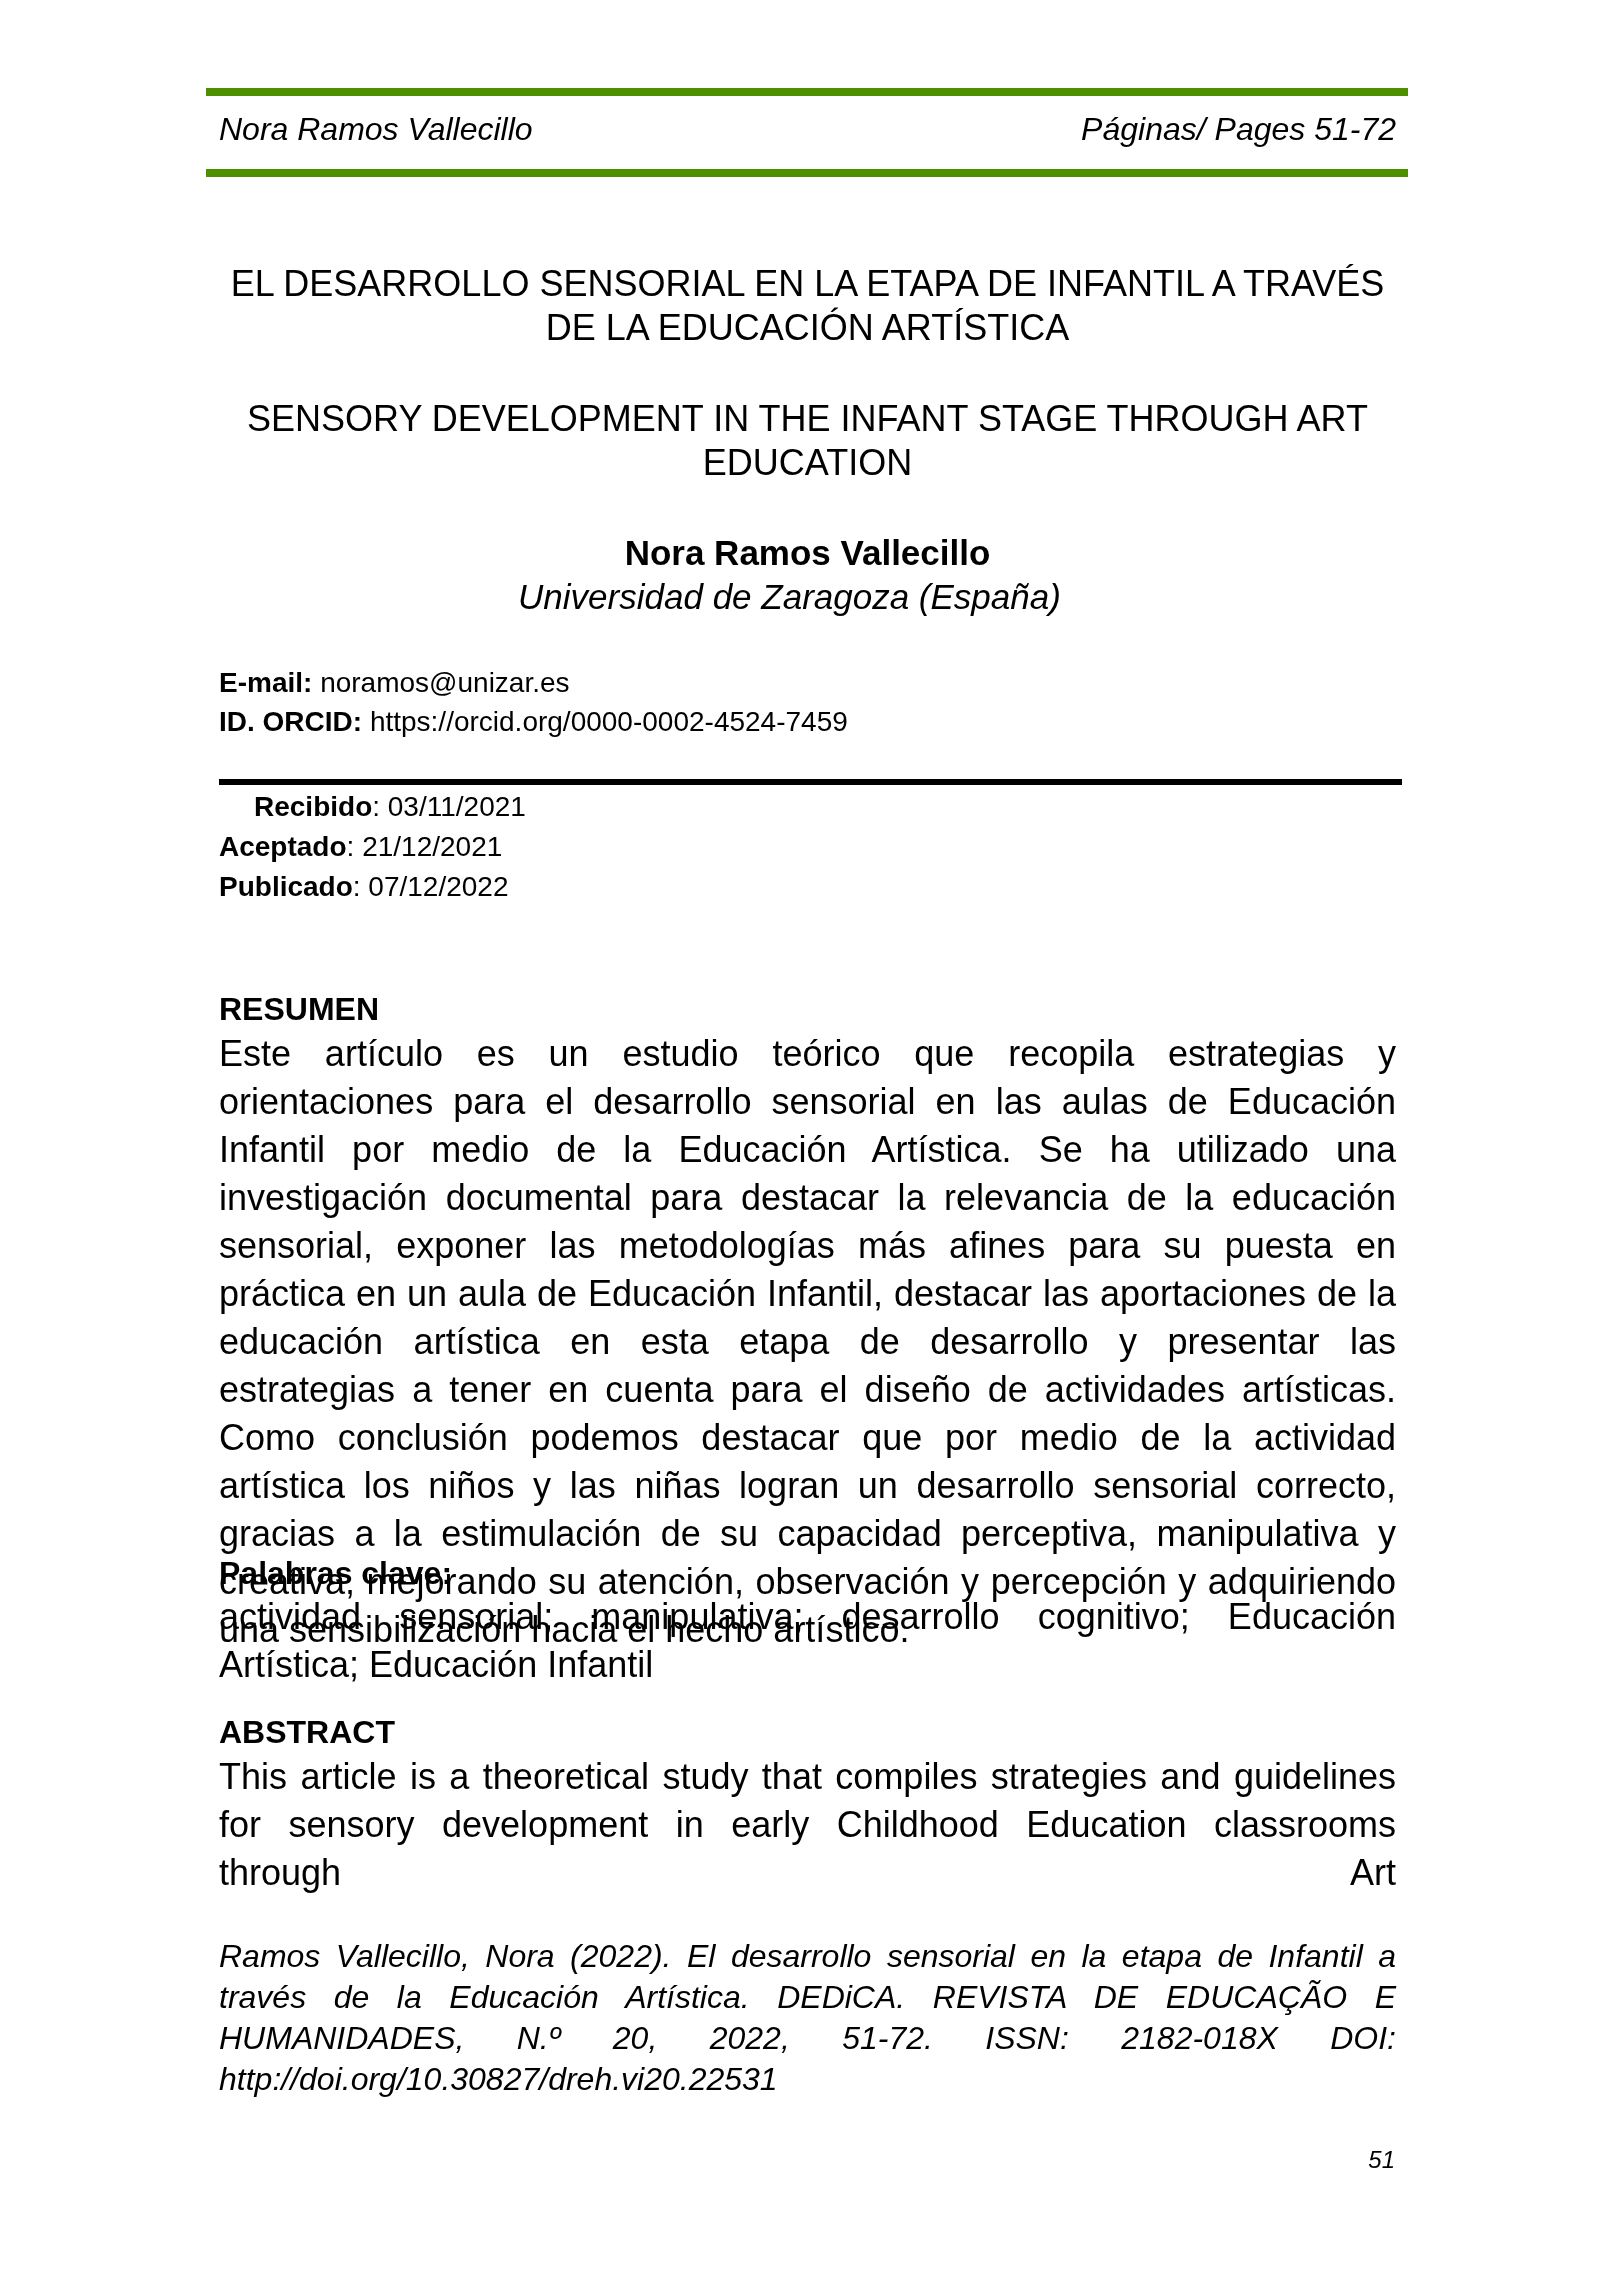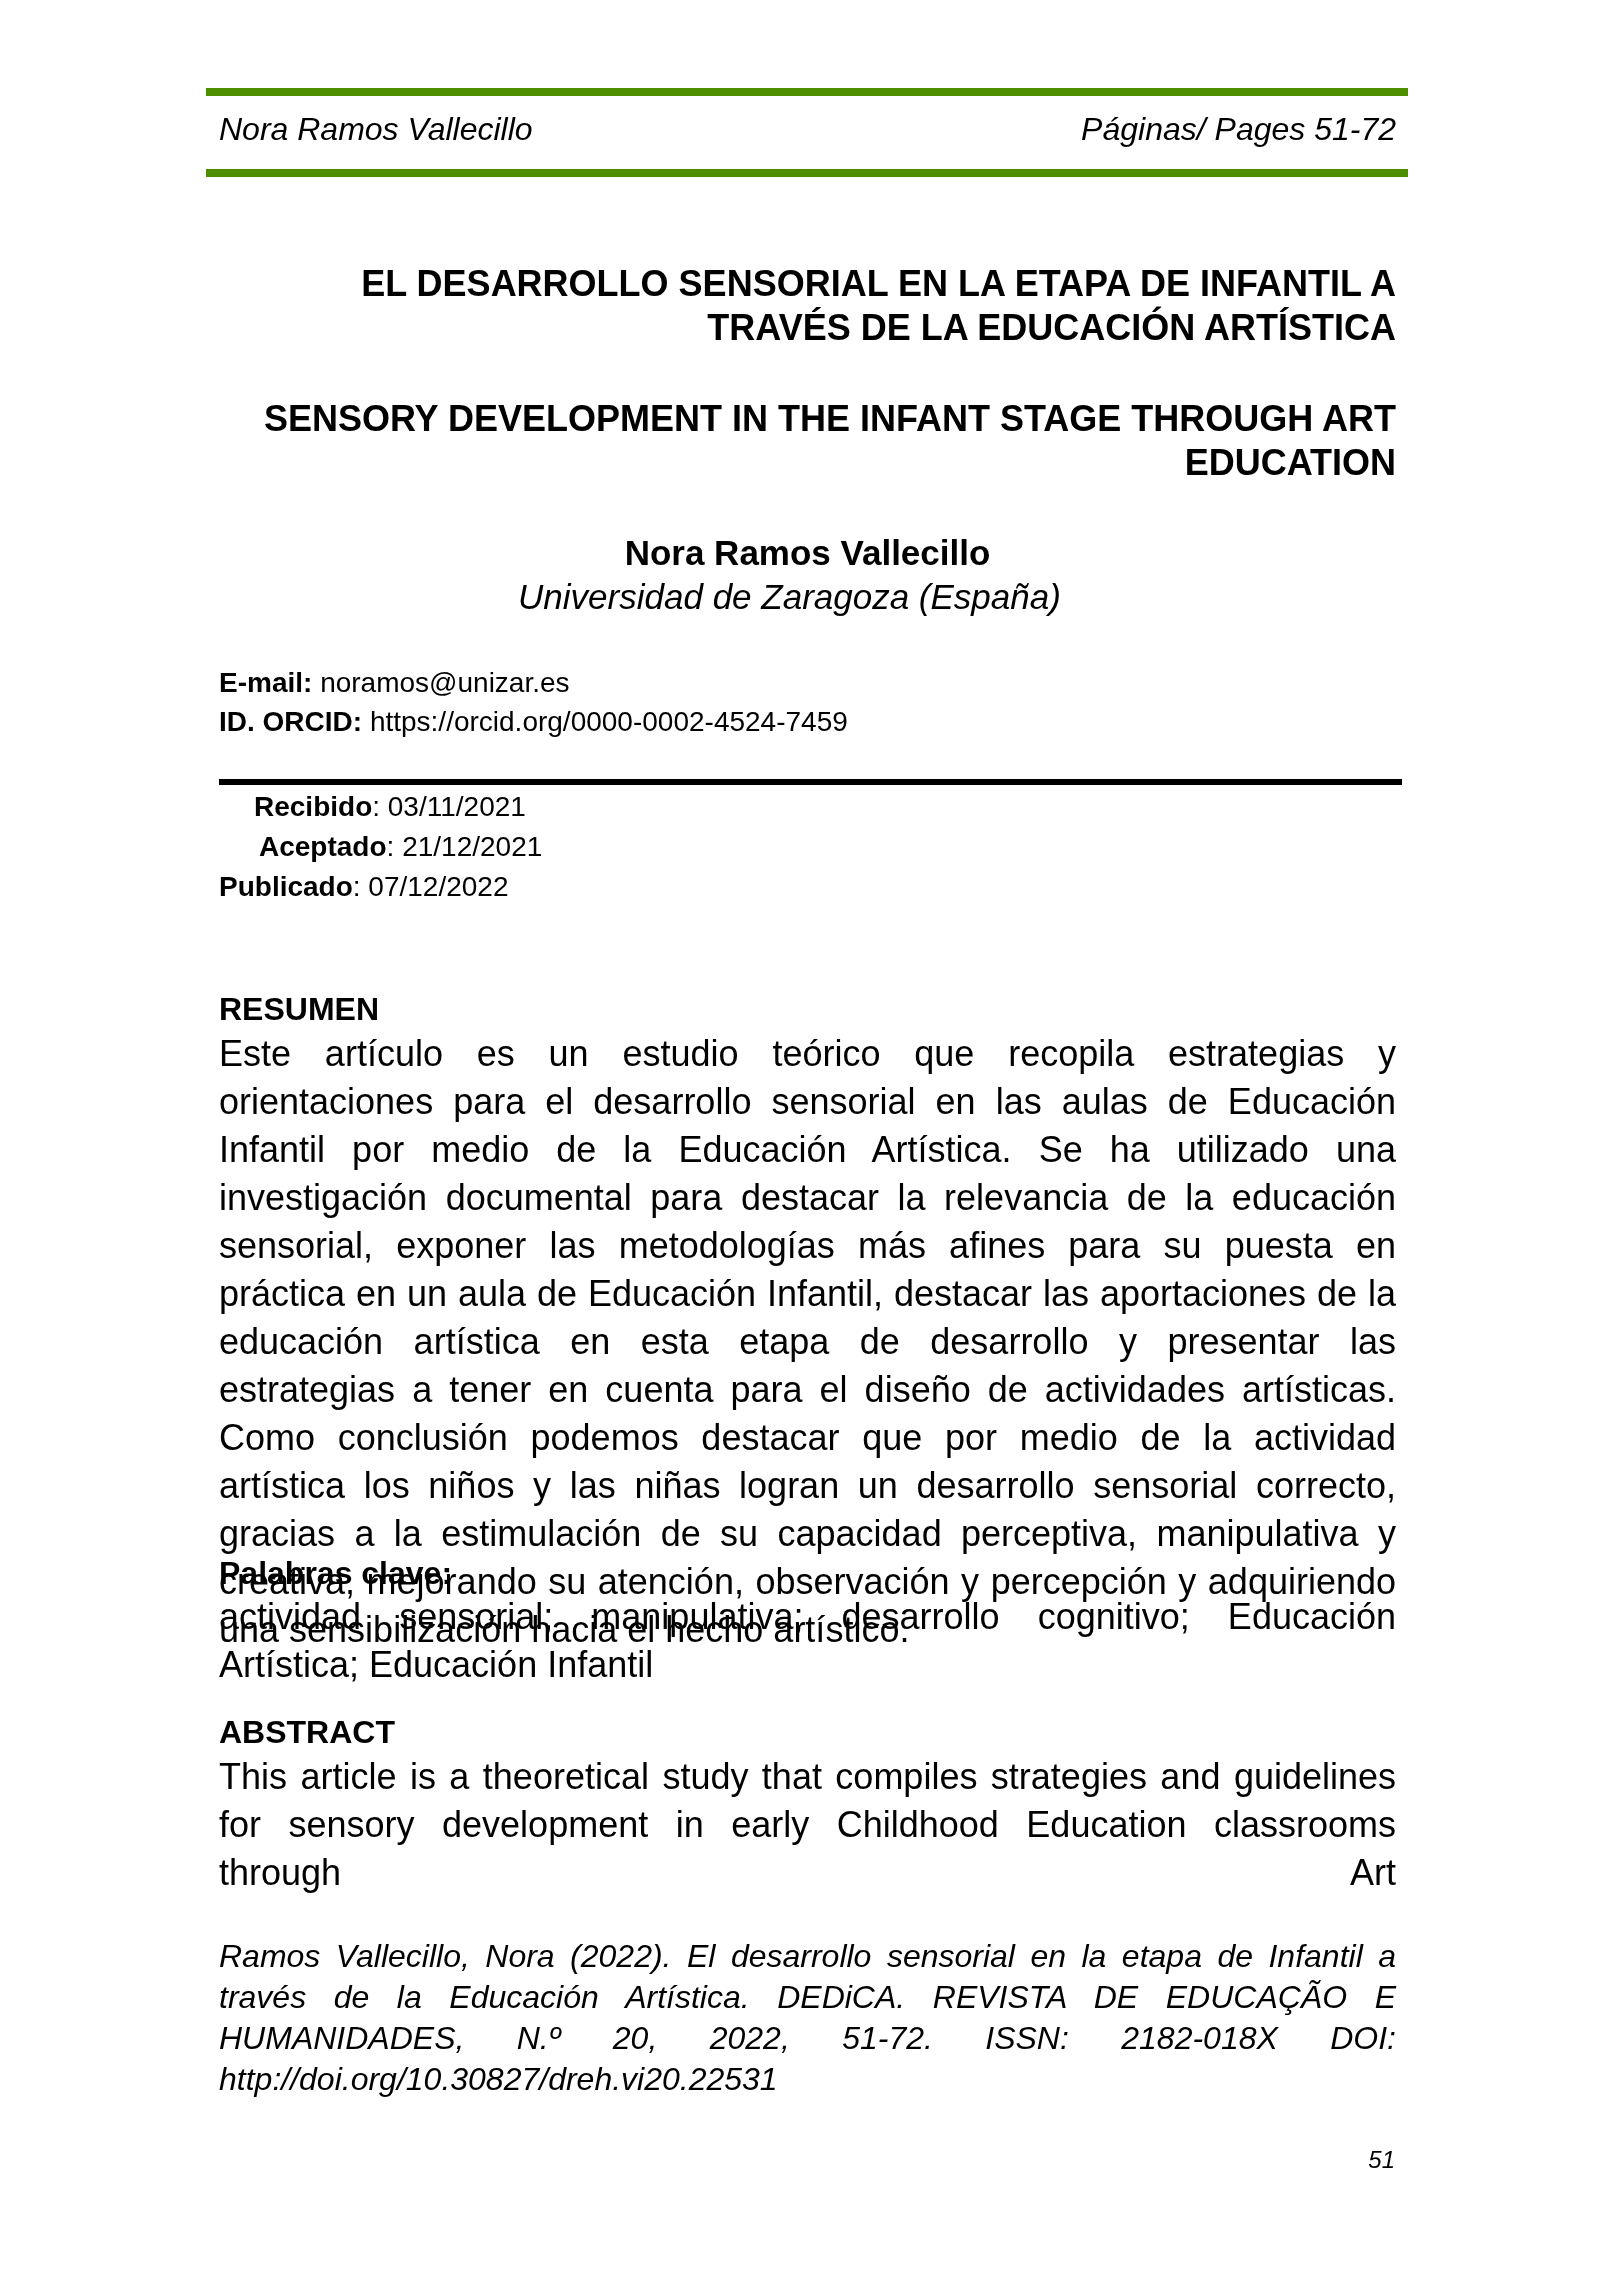--- a/index.html
+++ b/index.html
@@ -6,36 +6,36 @@
   body { width: 1612px; height: 2290px; position: relative; overflow: hidden;
          font-family: "Liberation Sans", sans-serif; color: #000; }
   .rule-green { position: absolute; left: 206px; width: 1202px; height: 8.3px; }
   #rule-top { top: 88px; }
   #rule-bottom { top: 169px; }
   .running-head { position: absolute; top: 109px; left: 219px; width: 1177px;
                   font-style: italic; font-size: 32px; line-height: 41px; }
   .running-head .left { position: absolute; left: 0; }
   .running-head .right { position: absolute; right: 0; }
 
-  .title-block { position: absolute; left: 219px; width: 1177px; text-align: right;
-                 font-weight: bold; font-size: 36px; line-height: 44px; }
+  .title-block { position: absolute; left: 219px; width: 1177px; text-align: center;
+                 font-weight: normal; font-size: 36px; line-height: 44px; }
   #title-es { top: 262px; }
   #title-en { top: 397px; }
   #author { position: absolute; top: 532px; left: 219px; width: 1177px; text-align: center;
             font-weight: bold; font-size: 35px; line-height: 42px; }
   #affiliation { position: absolute; top: 576px; left: 201px; width: 1177px; text-align: center;
                  font-style: italic; font-size: 35px; line-height: 42px; }
 
   .meta { position: absolute; left: 219px; font-size: 28px; line-height: 41px; }
   .meta b { font-weight: bold; }
   #email-line { top: 662px; }
   #orcid-line { top: 701px; }
   #rule-black { position: absolute; left: 219px; width: 1183px; top: 779px; height: 5.5px; background: #000; }
   #received-line { top: 786px; margin-left: 35px; }
-  #accepted-line { top: 826px; margin-left: 40px; }
+  #accepted-line { top: 826px; }
   #published-line { top: 866px; }
 
   .section-head { position: absolute; left: 219px; font-weight: bold; font-size: 32px; line-height: 41px; }
   #resumen-head { top: 989px; }
   .justified { position: absolute; left: 219px; width: 1177px; font-size: 36px; line-height: 48px;
                text-align: justify; }
   #resumen-body { top: 1030px; }
   #keywords-head { top: 1553px; }
   #keywords-body { top: 1593px; }
   #abstract-head { top: 1712px; }

